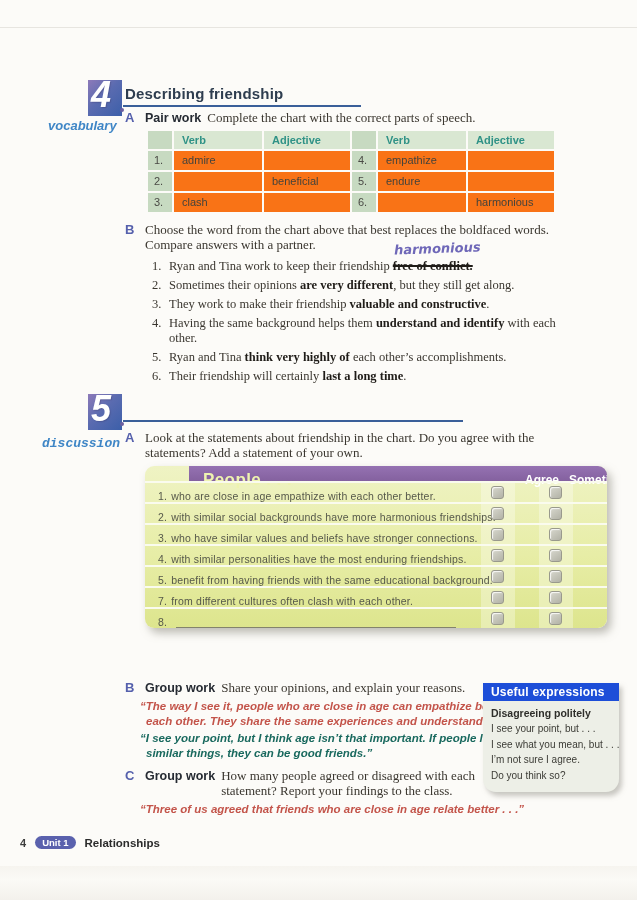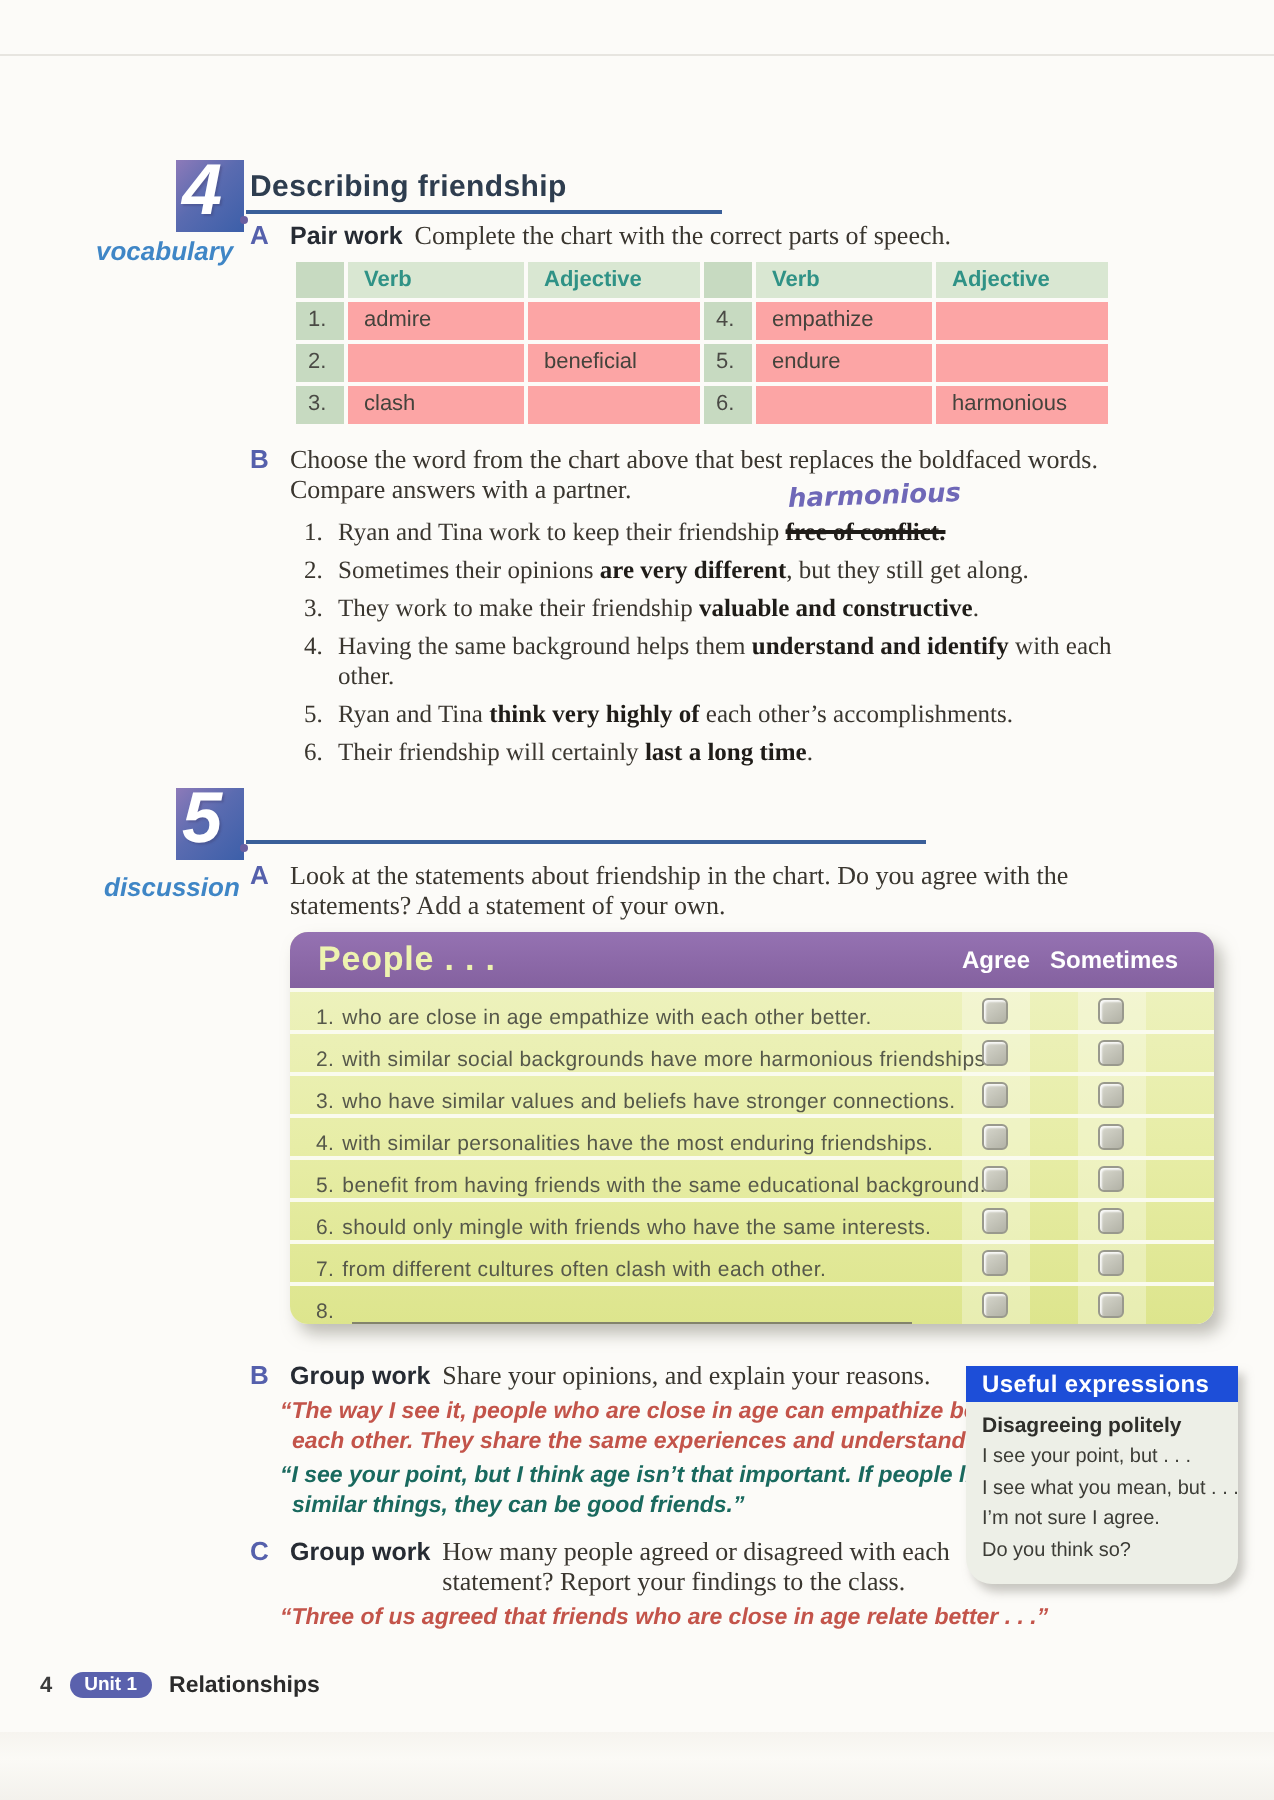--- a/index.html
+++ b/index.html
@@ -26,40 +26,40 @@
   .letter{font:700 13px "Liberation Sans",sans-serif;color:#5560ac;flex:0 0 20px;}
   .lead{font:700 12.5px "Liberation Sans",sans-serif;color:#262b33;margin-right:6px;white-space:nowrap;}
   .serif{font:13px/15px "Liberation Serif",serif;color:#3a362f;}
 
   .part-line{position:absolute;display:flex;align-items:baseline;}
   .part-block{position:absolute;display:flex;align-items:flex-start;}
 
   
   .vtable{position:absolute;left:148px;top:131px;display:flex;gap:2px;}
   .vt-half{display:grid;grid-template-columns:24px 88px 86px;grid-auto-rows:18px 19px 19px 19px;gap:2px;}
-  .vt-cell{background:#fca5a5;font:11px/19px "Liberation Sans",sans-serif;color:#44433c;padding-left:8px;box-sizing:border-box;}
+  .vt-cell{background:#f97316;font:11px/19px "Liberation Sans",sans-serif;color:#44433c;padding-left:8px;box-sizing:border-box;}
   .vt-head{background:#d9e7d2;color:#2f9286;font-weight:700;line-height:18px;}
   .vt-numhead{background:#c7dac1;}
   .vt-num{background:#c7dac1;color:#4a4a45;padding-left:6px;}
 
   
   .b-intro{display:block;}
   .b-list{margin:7px 0 0 27px;width:412px;}
   .b-item{position:relative;padding-left:17px;margin-bottom:4.5px;font:12.5px/14.5px "Liberation Serif",serif;color:#3a362f;}
   .b-item .num{position:absolute;left:0;top:0;}
   .b-item b{color:#1f1c18;}
   .strike{text-decoration:line-through;text-decoration-thickness:1.5px;}
   .handwritten{position:absolute;left:394px;top:241px;font:italic 700 13px "DejaVu Sans",sans-serif;
     color:#6f68b8;transform:rotate(-2deg);}
 
   
   .pchart{position:absolute;left:145px;top:466px;width:462px;border-radius:9px;overflow:hidden;
     background:linear-gradient(180deg,#eff3c4 0%,#e7eda6 55%,#dde58d 100%);
     box-shadow:4px 5px 8px rgba(130,128,115,.5);}
-  .pchart-header{position:relative;height:28px;background:linear-gradient(180deg,#9572b2,#84619f);}
+  .pchart-header{position:relative;height:15px;background:linear-gradient(180deg,#9572b2,#84619f);margin-left:44px;}
   .pchart-title{font:700 17px/28px "Liberation Sans",sans-serif;color:#eef3b0;padding-left:14px;letter-spacing:.4px;}
   .col-agree{position:absolute;left:322px;top:0;width:62px;text-align:center;font:700 12px/28px "Liberation Sans",sans-serif;color:#ffffff;}
   .col-disagree{position:absolute;left:380px;top:0;width:64px;text-align:center;font:700 12px/28px "Liberation Sans",sans-serif;color:#ffffff;}
   .pchart-body{position:relative;}
   .strip{position:absolute;top:0;bottom:0;width:34px;background:rgba(255,255,255,.32);}
   .strip.s1{left:336px;} .strip.s2{left:394px;}
   .p-row{position:relative;height:19px;border-top:2px solid #fafbee;display:flex;align-items:flex-end;}
   .p-row .stmt{font:10.5px "Liberation Sans",sans-serif;color:#56584a;letter-spacing:.2px;padding-left:13px;white-space:nowrap;}
   .p-row .stmt .num{margin-right:4px;}
   .cbx{position:absolute;top:3px;width:13px;height:13px;border-radius:3px;
@@ -156,21 +156,21 @@
       </div>
     </div>
   </div>
   <div class="handwritten">harmonious</div>
 
   <div class="badge" style="left:88px;top:394px;">
     <div class="badge-num">5</div>
     <div class="badge-dot"></div>
   </div>
   <div class="sec-underline" style="left:123px;top:420px;width:340px;"></div>
-  <div class="side-label" style="left:52px;top:436px;">discussion</div>
+  <div class="side-label" style="left:42px;top:436px;font-family:Liberation Mono, monospace;">discussion</div>
 
   <div class="part-block" style="left:125px;top:430px;">
     <span class="letter">A</span>
     <span class="serif"><span>Look at the statements about friendship in the chart. Do you agree with the</span><br><span>statements? Add a statement of your own.</span></span>
   </div>
 
   <div class="pchart">
     <div class="pchart-header">
       <span class="pchart-title">People . . .</span>
       <span class="col-agree">Agree</span>
@@ -194,25 +194,20 @@
         <span class="cbx agree"></span>
           <span class="cbx disagree"></span>
       </div>
       <div class="p-row">
         <span class="stmt"><span class="num">4.</span><span>with similar personalities have the most enduring friendships.</span></span>
         <span class="cbx agree"></span>
           <span class="cbx disagree"></span>
       </div>
       <div class="p-row">
         <span class="stmt"><span class="num">5.</span><span>benefit from having friends with the same educational background.</span></span>
-        <span class="cbx agree"></span>
-          <span class="cbx disagree"></span>
-      </div>
-      <div class="p-row">
-        <span class="stmt"><span class="num">6.</span><span>should only mingle with friends who have the same interests.</span></span>
         <span class="cbx agree"></span>
           <span class="cbx disagree"></span>
       </div>
       <div class="p-row">
         <span class="stmt"><span class="num">7.</span><span>from different cultures often clash with each other.</span></span>
         <span class="cbx agree"></span>
           <span class="cbx disagree"></span>
       </div>
       <div class="p-row">
         <span class="stmt"><span class="num">8.</span></span>

